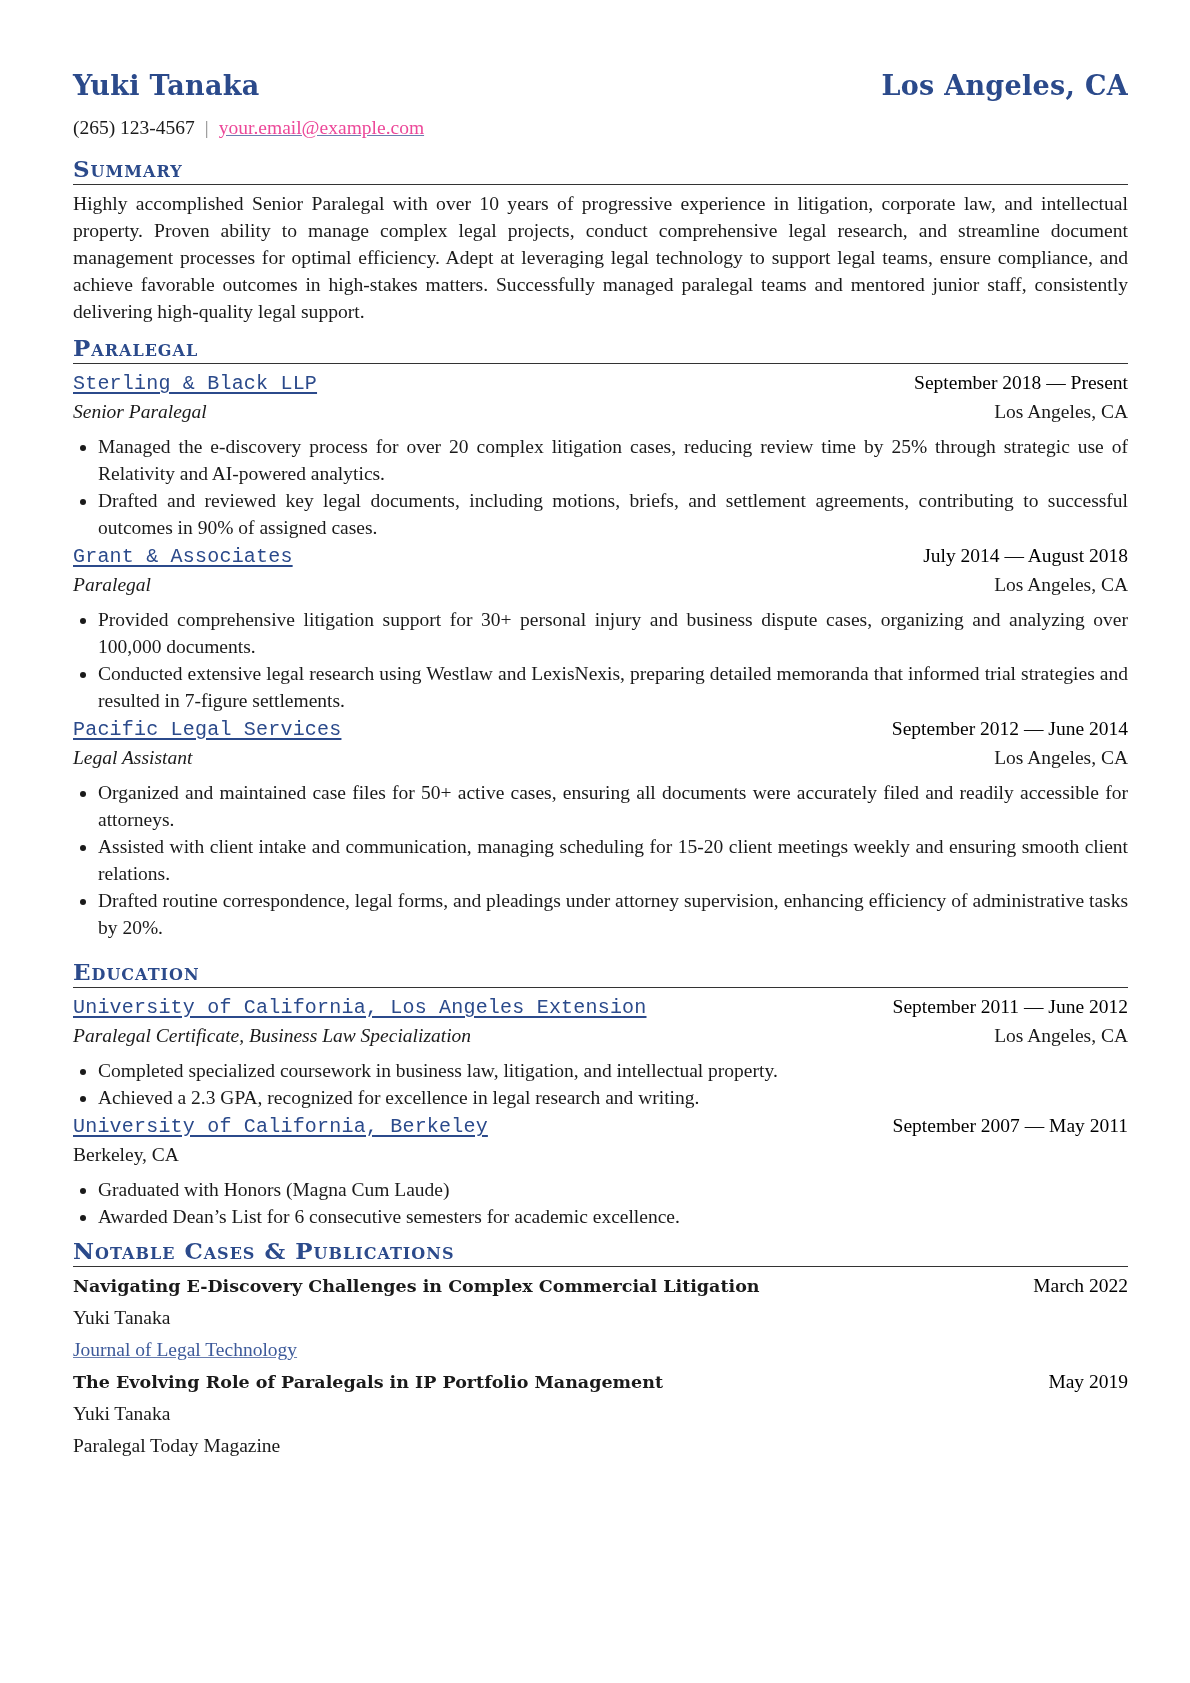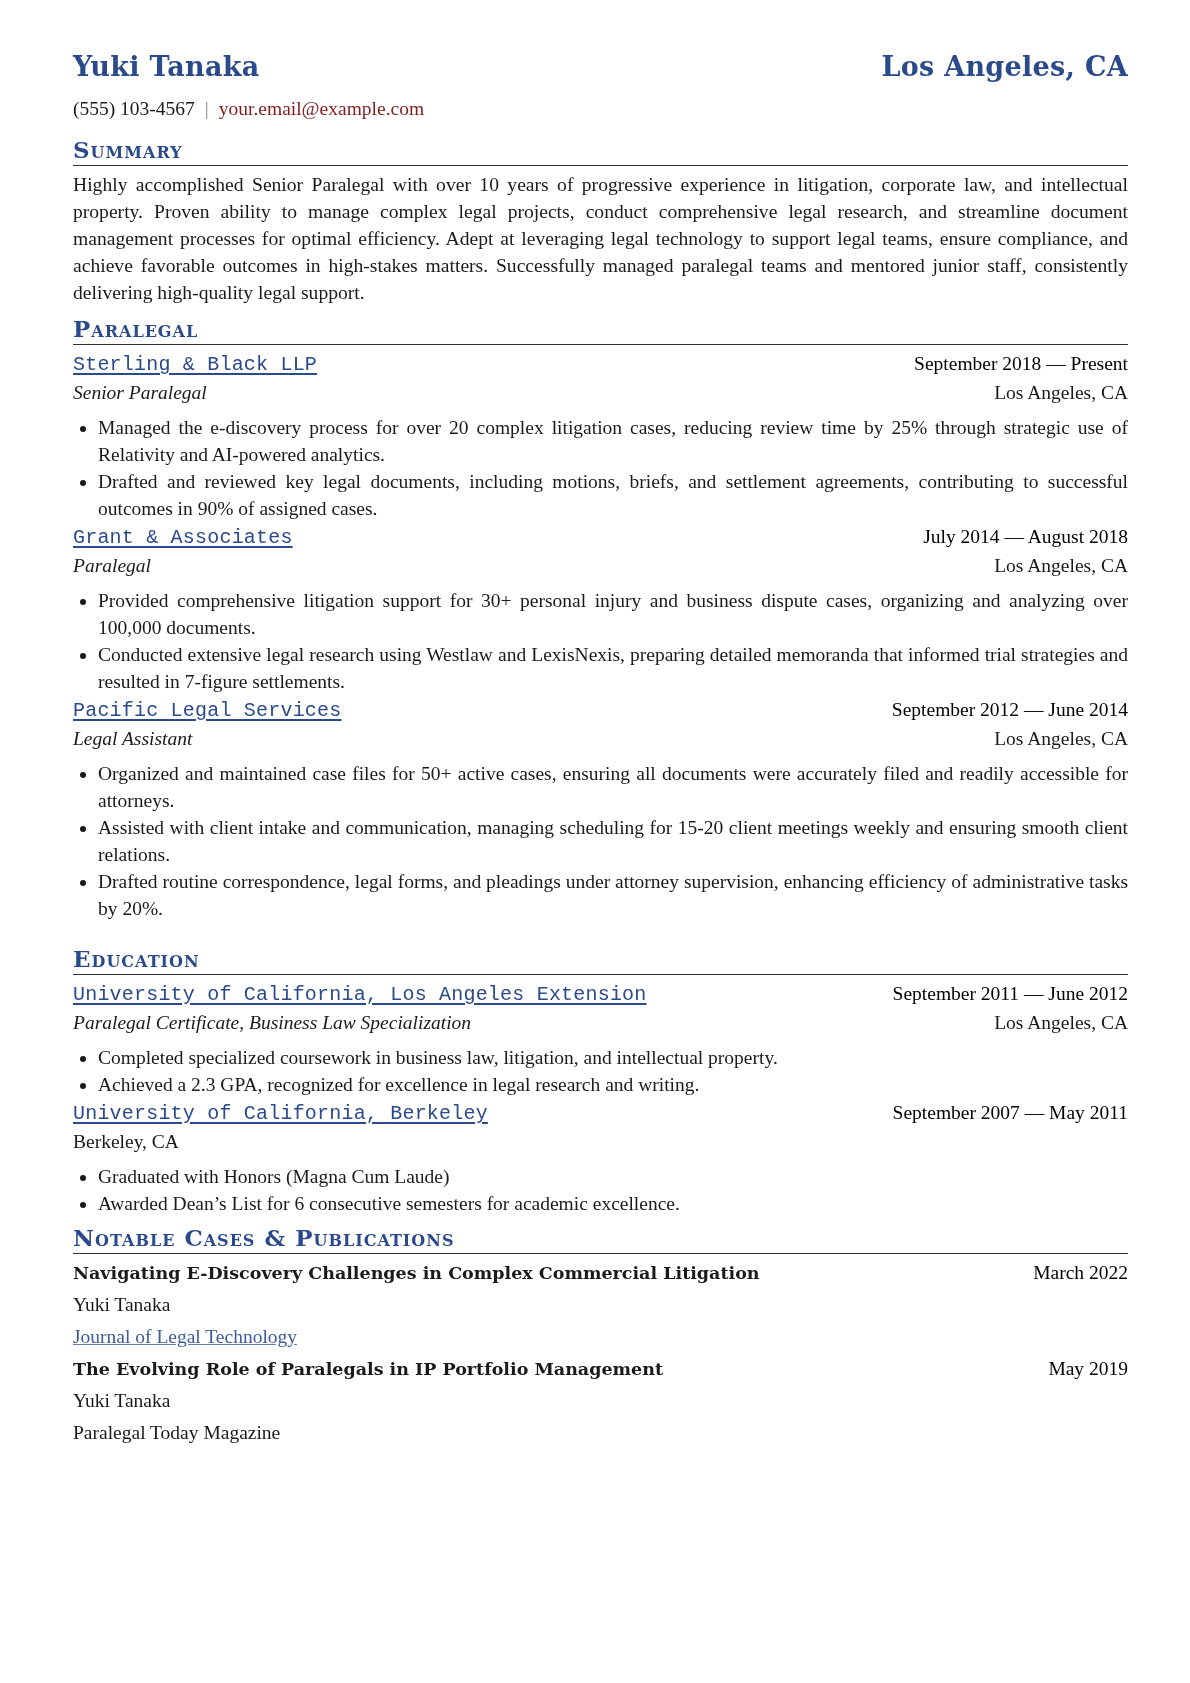--- a/index.html
+++ b/index.html
@@ -1,24 +1,24 @@
 <!DOCTYPE html>
 <html><head>
 <meta charset="utf-8">
 <style>
   html, body { margin: 0; padding: 0; background: #ffffff; }
   body { width: 1190px; height: 1683px; position: relative; overflow: hidden;
          font-family: "DejaVu Serif", "Liberation Serif", serif; color: #1a1a1a; }
-  .page { position: absolute; left: 73px; top: 51px; width: 1055px; }
+  .page { position: absolute; left: 73px; top: 70px; width: 1055px; }
   .header-row { display: flex; justify-content: space-between; align-items: baseline; height: 42px; }
   .name { font-family: "DejaVu Serif", serif; font-weight: bold; font-size: 27px; color: #2b4a8b; letter-spacing: 0.3px; }
   .hloc { font-family: "DejaVu Serif", serif; font-weight: bold; font-size: 27px; color: #2b4a8b; letter-spacing: 0.3px; }
   .contact { font-family: "Liberation Serif", serif; font-size: 19.5px; margin-top: 0px; height: 32px; line-height: 32px; }
   .contact .sep { color: #888; margin: 0 10px; }
-  .contact a { color: #7f1d1d; text-decoration-color: #6a7fb0; text-align: center; }
+  .contact a { color: #ec4899; text-decoration: underline; text-decoration-color: #6a7fb0; text-align: center; }
   .section-head { margin-top: 10px; border-bottom: 1.3px solid #333; height: 30px; line-height: 30px;
                   font-family: "DejaVu Serif", serif; font-weight: bold; color: #2b4a8b;
                   font-variant: small-caps; font-size: 23px; letter-spacing: 1px; }
   .summary { font-family: "Liberation Serif", serif; font-size: 19.6px; line-height: 27px; text-align: justify; margin-top: 5px; }
   .entry-row { display: flex; justify-content: space-between; align-items: baseline;
                font-family: "Liberation Serif", serif; height: 29px; line-height: 29px; }
   .entry-title { font-family: Liberation Mono, monospace; color: #2b4a8b; font-size: 20px; text-decoration: underline; text-decoration-thickness: 1.5px; text-underline-offset: 3px; letter-spacing: 0.2px; }
   .entry-date { color: #000000; font-size: 19.5px; }
   .entry-sub { font-style: italic; font-size: 19.5px; }
   .entry-loc { font-size: 19.5px; }
@@ -33,21 +33,21 @@
 </head>
 <body>
 
 <div class="page">
 
   <div class="header-row">
     <span class="name">Yuki Tanaka</span>
     <span class="hloc">Los Angeles, CA</span>
   </div>
   <div class="contact">
-    <span>(555) 103-4567</span><span class="sep">|</span><a>your.email@example.com</a>
+    <span>(265) 123-4567</span><span class="sep">|</span><a>your.email@example.com</a>
   </div>
 
   <div class="section-head">Summary</div>
   <div class="summary">Highly accomplished Senior Paralegal with over 10 years of progressive experience in litigation, corporate law, and intellectual property. Proven ability to manage complex legal projects, conduct comprehensive legal research, and streamline document management processes for optimal efficiency. Adept at leveraging legal technology to support legal teams, ensure compliance, and achieve favorable outcomes in high-stakes matters. Successfully managed paralegal teams and mentored junior staff, consistently delivering high-quality legal support.</div>
 
   <div class="section-head" style="margin-top:8px;">Paralegal</div>
 
   <div style="margin-top:4px;">
     <div class="entry-row">
       <a class="entry-title">Sterling &amp; Black LLP</a>
@@ -87,21 +87,21 @@
       <span class="entry-sub">Legal Assistant</span>
       <span class="entry-loc">Los Angeles, CA</span>
     </div>
     <ul class="bullets">
       <li>Organized and maintained case files for 50+ active cases, ensuring all documents were accurately filed and readily accessible for attorneys.</li>
       <li>Assisted with client intake and communication, managing scheduling for 15-20 client meetings weekly and ensuring smooth client relations.</li>
       <li>Drafted routine correspondence, legal forms, and pleadings under attorney supervision, enhancing efficiency of administrative tasks by 20%.</li>
     </ul>
   </div>
 
-  <div class="section-head" style="margin-top:22px;">Education</div>
+  <div class="section-head" style="margin-top:16px;">Education</div>
 
   <div style="margin-top:4px;">
     <div class="entry-row">
       <a class="entry-title">University of California, Los Angeles Extension</a>
       <span class="entry-date">September 2011 — June 2012</span>
     </div>
     <div class="entry-row">
       <span class="entry-sub">Paralegal Certificate, Business Law Specialization</span>
       <span class="entry-loc">Los Angeles, CA</span>
     </div>

